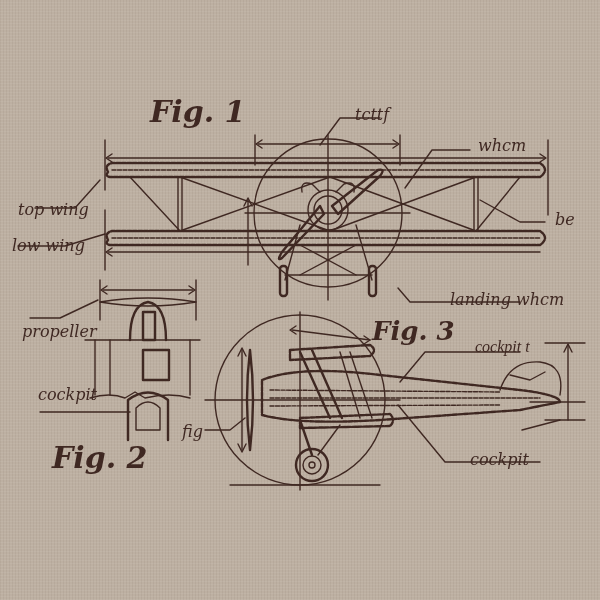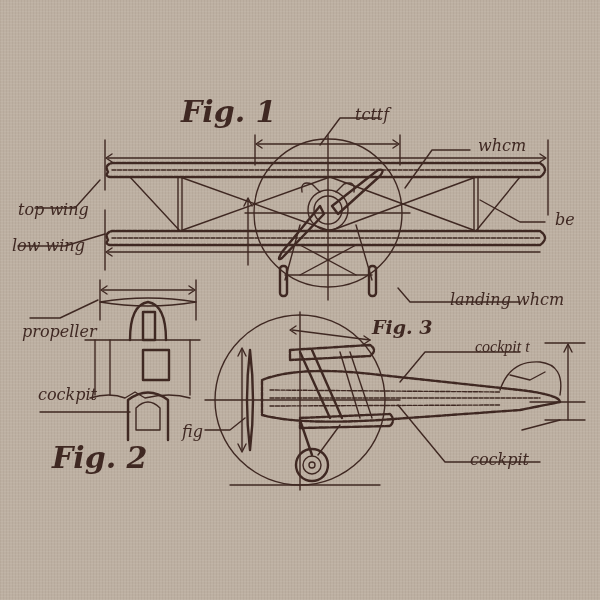--- a/index.html
+++ b/index.html
@@ -153,23 +153,23 @@
       <line class="ink" x1="545" y1="420" x2="585" y2="420"></line>
       <line class="ink" x1="530" y1="402" x2="585" y2="402"></line>
 
       <path class="ink" d="M400 382 L425 352 L520 352"></path>
       <path class="ink" d="M398 405 L445 462 L540 462"></path>
       <path class="ink" d="M522 430 L560 420"></path>
       <path class="ink" d="M205 430 L230 430 L245 418"></path>
     </g>
   </svg>
 
-  <div class="label fig" style="left:150px;top:94px;margin-left:31px;">Fig. 1</div>
+  <div class="label fig" style="left:150px;top:94px;">Fig. 1</div>
   <div class="label fig" style="left:52px;top:440px;">Fig. 2</div>
-  <div class="label fig" style="left:372px;top:316px;font-size:19px;">Fig. 3</div>
+  <div class="label fig" style="left:372px;top:316px;font-size:26px;">Fig. 3</div>
 
   <div class="label note" style="left:355px;top:105px;">tcttf</div>
   <div class="label note" style="left:478px;top:136px;">whcm</div>
   <div class="label note" style="left:555px;top:210px;">be</div>
   <div class="label note" style="left:18px;top:200px;text-align:right;">top wing</div>
   <div class="label note" style="left:12px;top:236px;text-align:right;">low wing</div>
   <div class="label note" style="left:450px;top:290px;">landing whcm</div>
   <div class="label note" style="left:22px;top:322px;">propeller</div>
   <div class="label note" style="left:38px;top:385px;">cockpit</div>
   <div class="label note" style="left:182px;top:422px;">fig</div>

